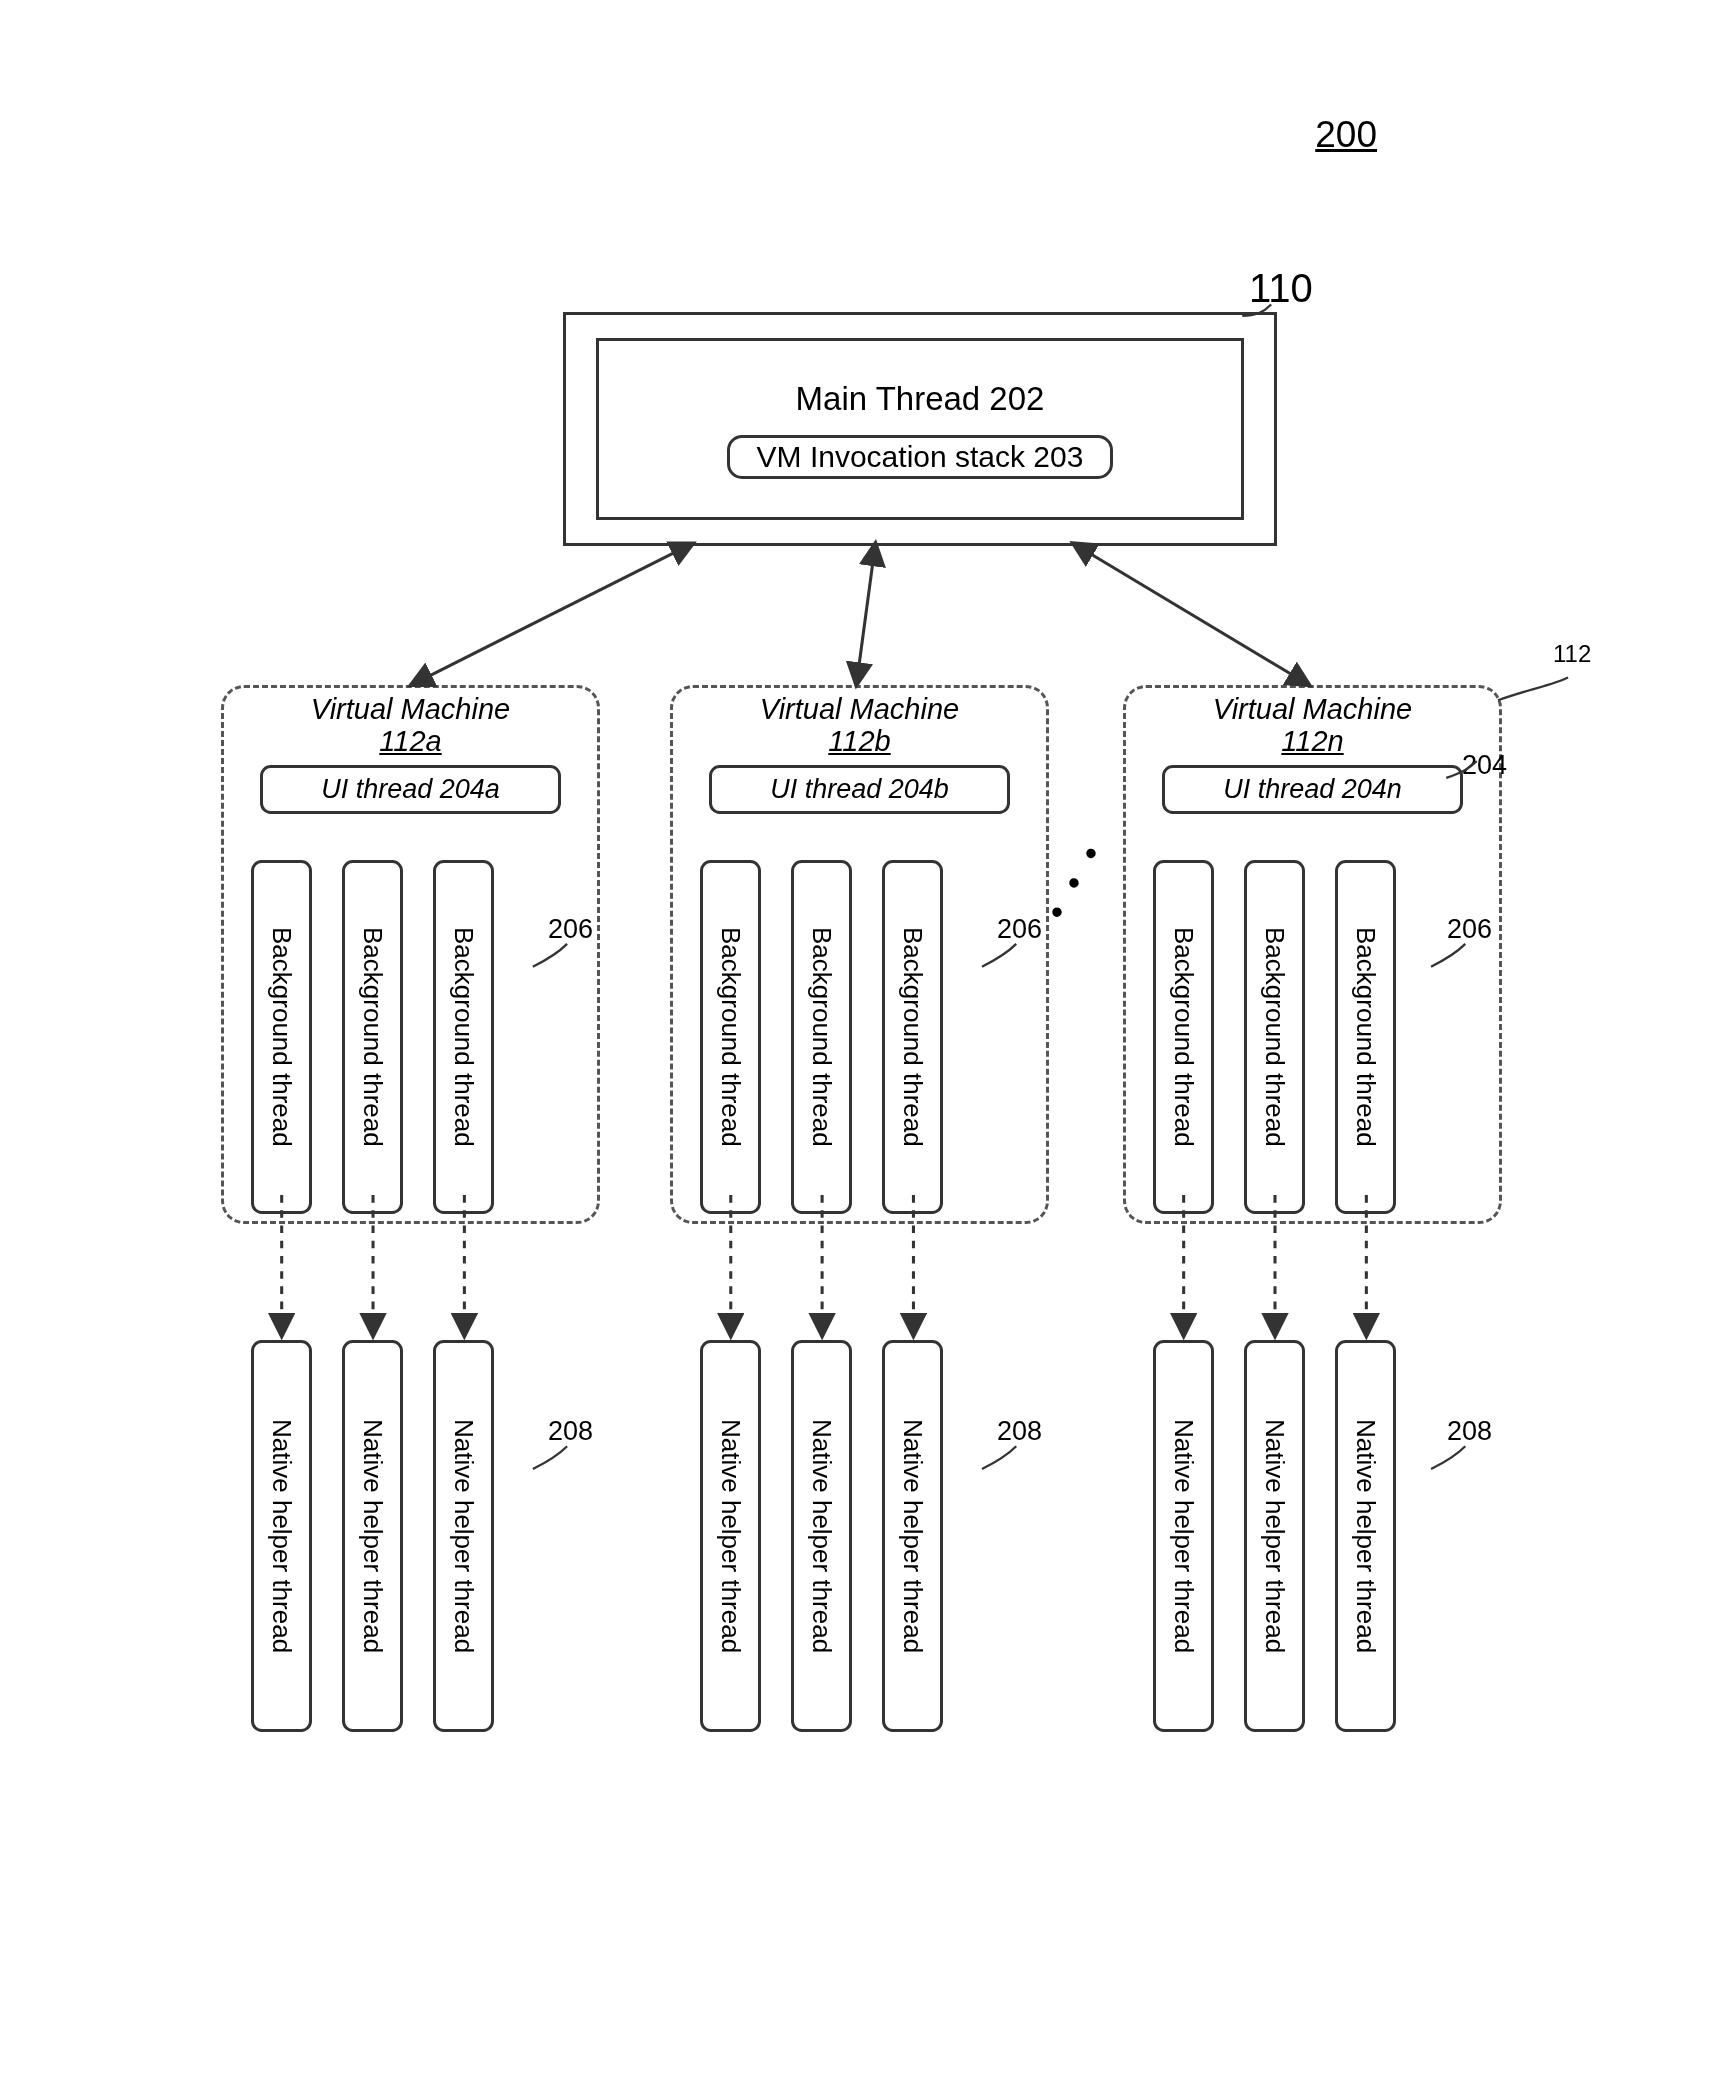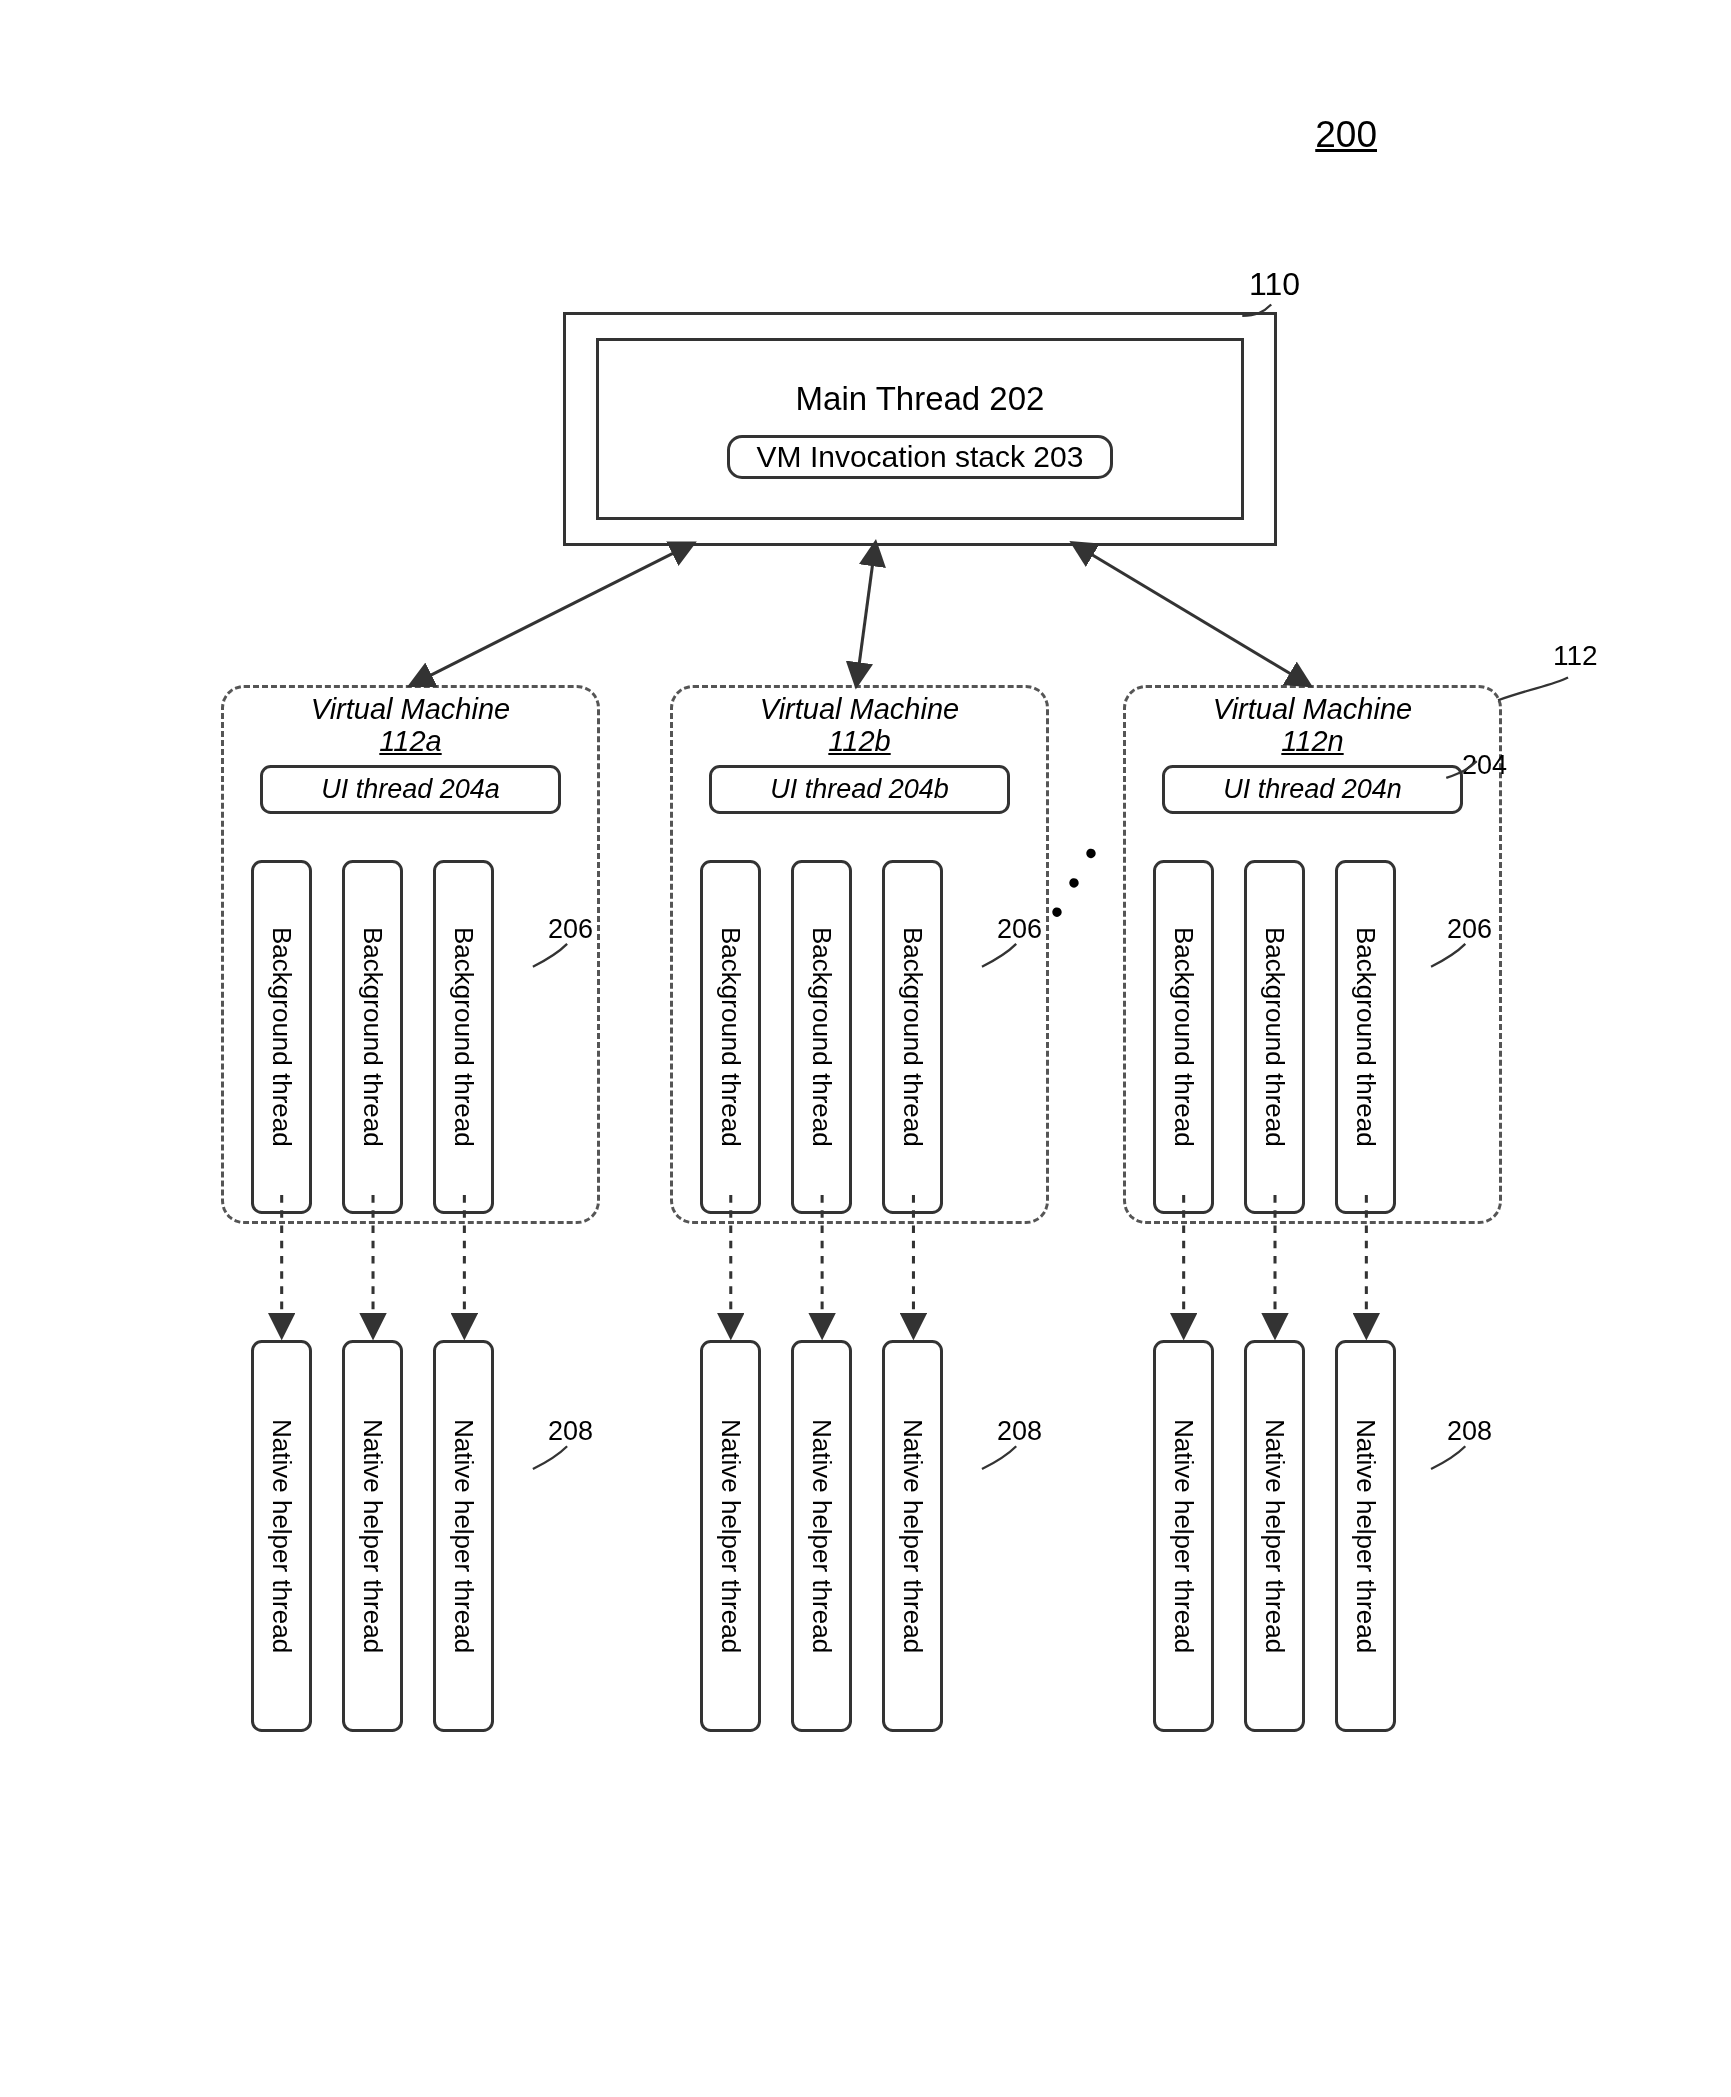--- a/index.html
+++ b/index.html
@@ -54,27 +54,27 @@
     border: 3px solid #333;
     border-radius: 15px;
     padding: 2px 27px;
     font-size: 30px;
     text-align: center;
   }
   .label110 {
     position: absolute;
     left: 1249px;
     top: 266px;
-    font-size: 32px;
+    font-size: 40px;
   }
   .label112 {
     position: absolute;
     left: 1553px;
     top: 640px;
-    font-size: 28px;
+    font-size: 24px;
   }
   .vm {
     position: absolute;
     top: 685px;
     width: 373px;
     height: 533px;
     border: 3px dashed #555;
     border-radius: 23px;
     text-align: center;
     font-style: italic;

